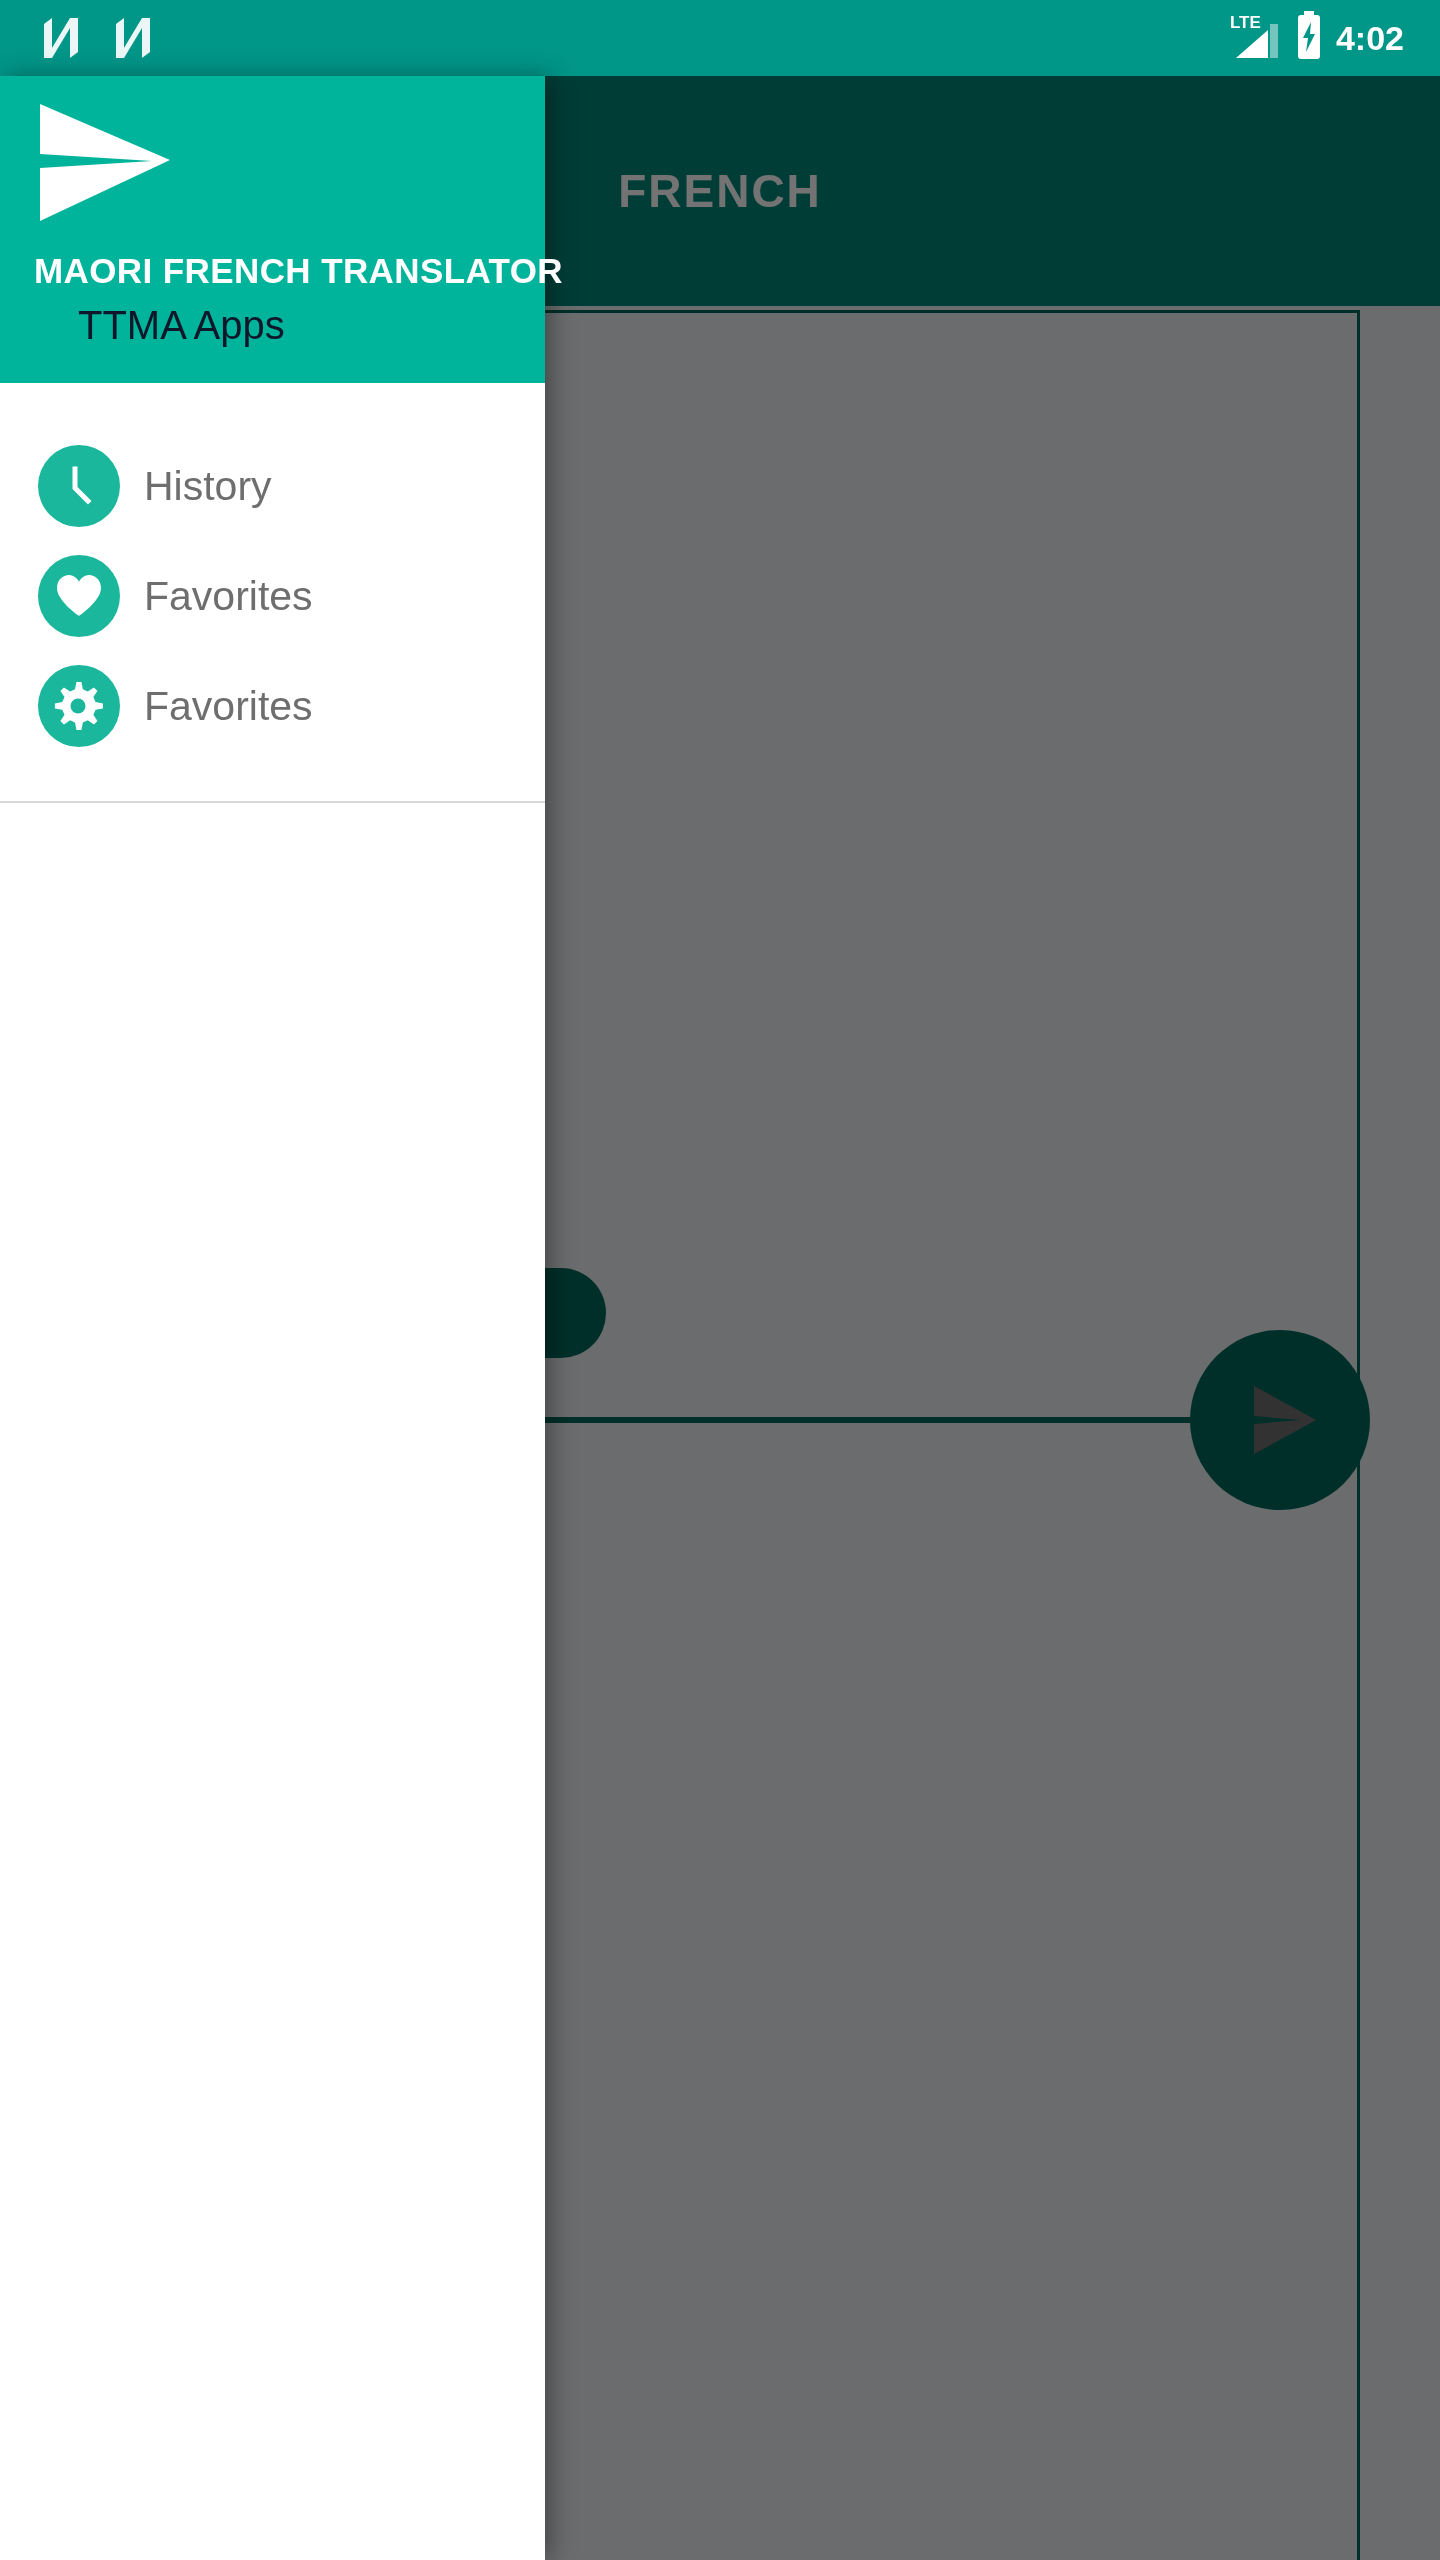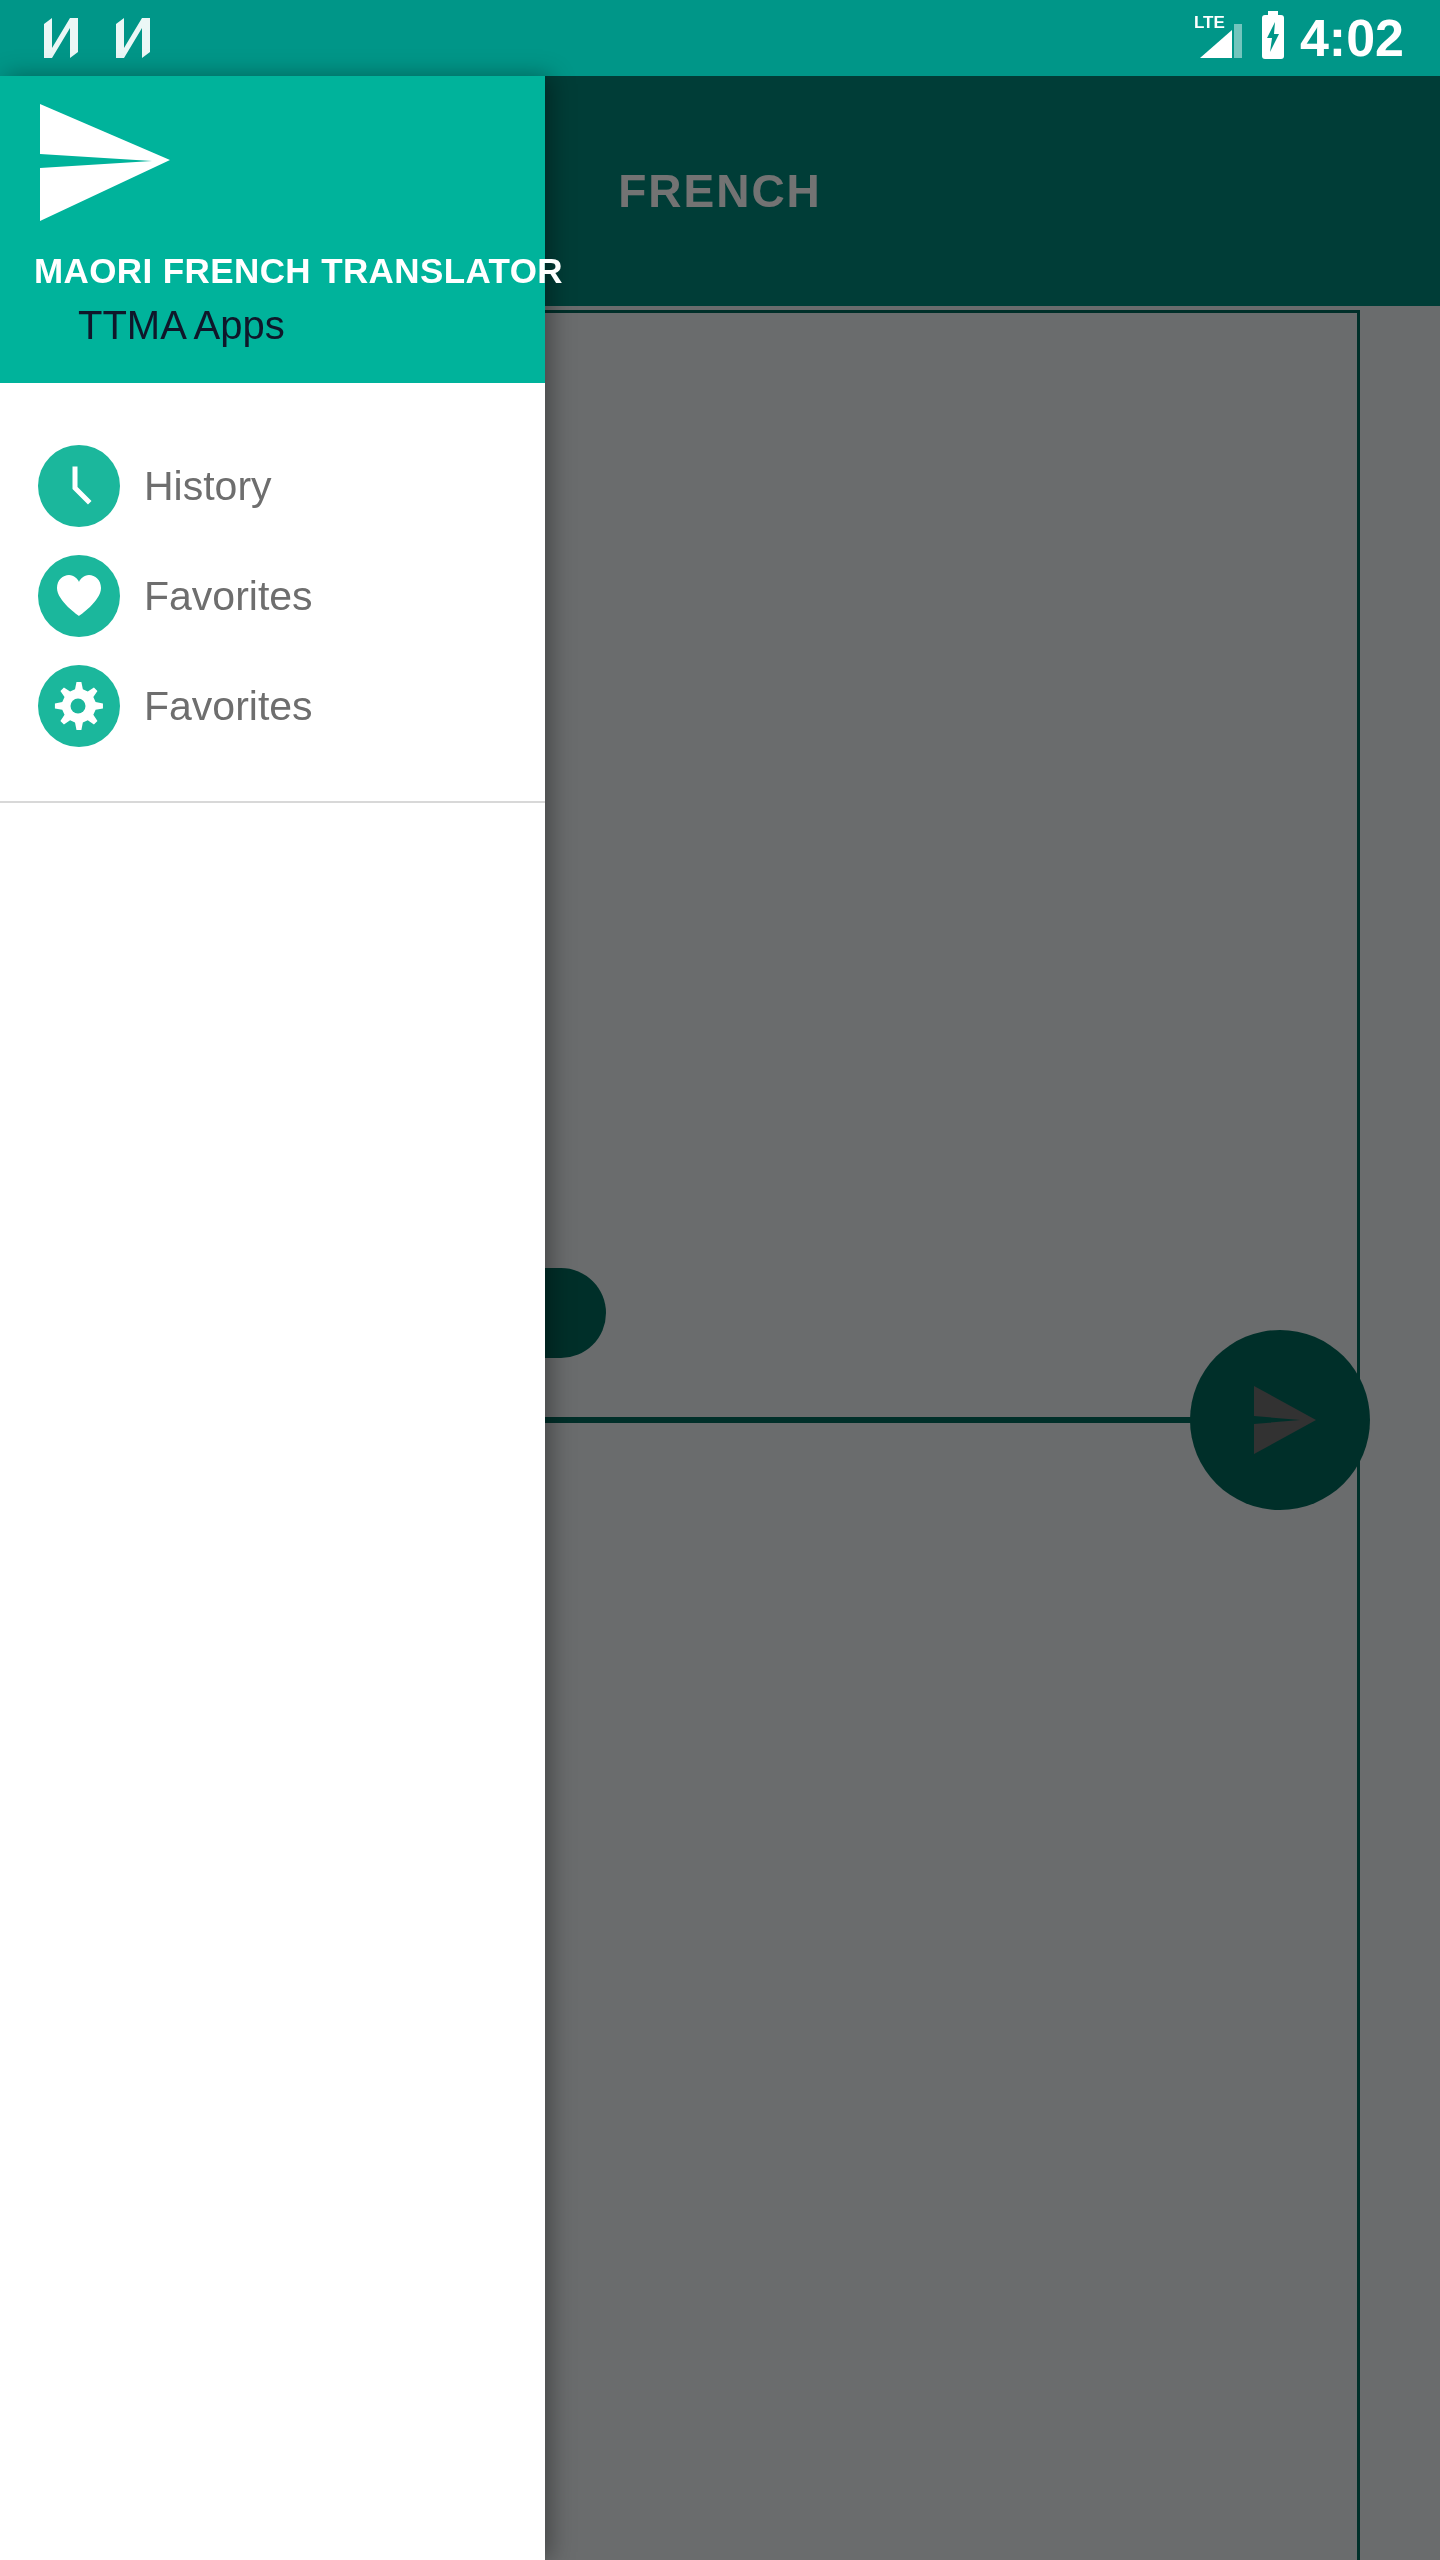--- a/index.html
+++ b/index.html
@@ -124,21 +124,21 @@
   .statusbar .right-cluster {
     position: absolute;
     right: 36px; top: 0;
     height: 76px;
     display: flex;
     align-items: center;
     gap: 12px;
   }
   .status-time {
     color: #ffffff;
-    font-size: 52px;
+    font-size: 34px;
     font-weight: bold;
     letter-spacing: 0px;
     line-height: 76px;
   }
 
   
   .drawer {
     position: absolute;
     left: 0; top: 76px;
     width: 545px;

